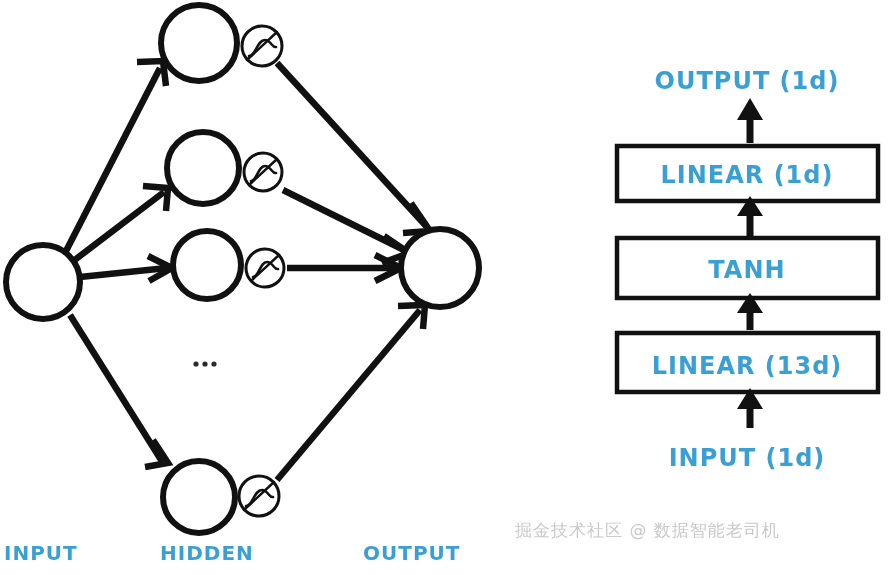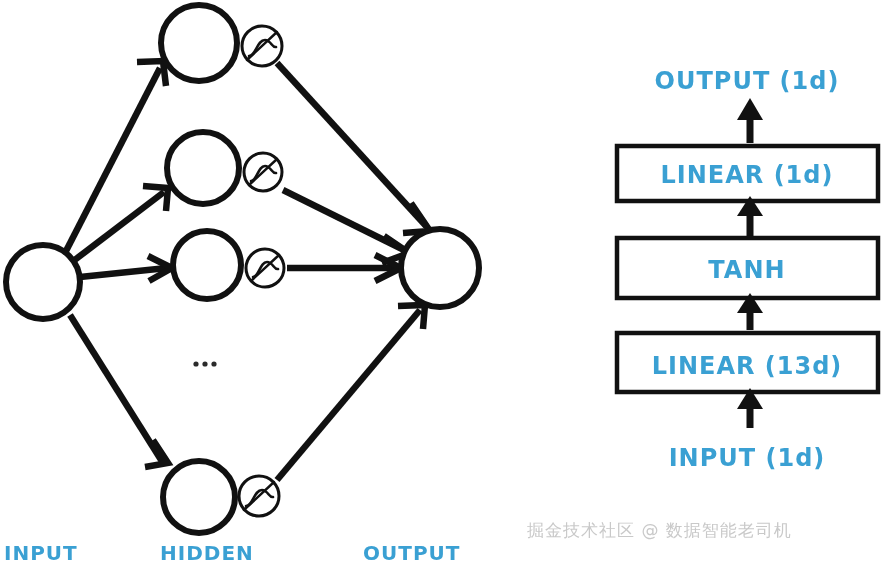--- a/index.html
+++ b/index.html
@@ -237,15 +237,15 @@
 
     <g>
       <line class="stack-arrow-line" x1="750" y1="428" x2="750" y2="400"></line>
       <polygon class="stack-arrow-head" points="750,388 737,409 763,409"></polygon>
     </g>
 
     <text class="net-text io-label" x="747" y="466" text-anchor="middle">INPUT (1d)</text>
 
   </svg>
 
-  <div class="watermark" style="left:527px; top:519px;">掘金技术社区 @ 数据智能老司机</div>
+  <div class="watermark" style="left:515px; top:519px;">掘金技术社区 @ 数据智能老司机</div>
 
 </div>
 
 </body></html>

